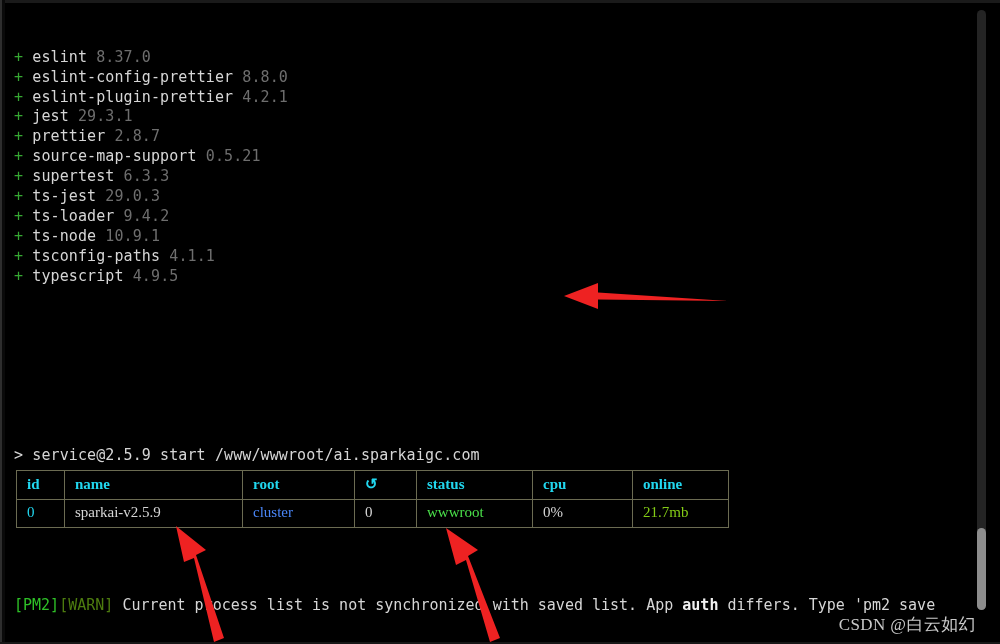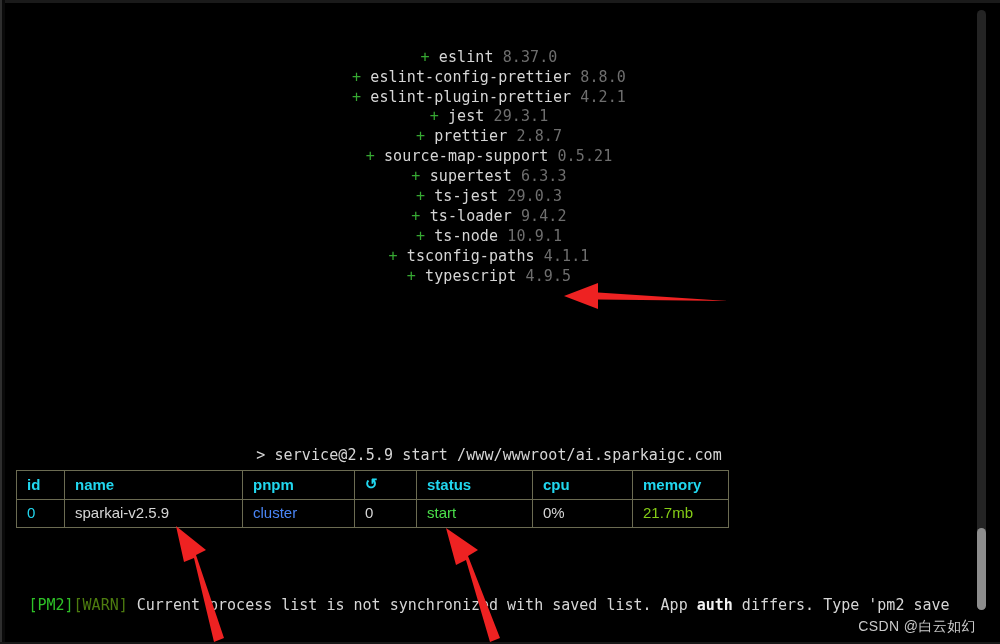--- a/index.html
+++ b/index.html
@@ -69,40 +69,40 @@
   #term {
     position: absolute;
     left: 14px;
     top: 8px;
     width: 950px;
     font-size: 15px;
     line-height: 19.9px;
     white-space: pre;
     letter-spacing: 0.1px;
   }
-  .line { height: 19.9px; text-align: center; }
+  .line { height: 19.9px; }
   .blank { height: 19.9px; }
 
   
   .c-white   { color: #d6d6d6; }
   .c-bright  { color: #f2f2f2; }
   .c-dim     { color: #6e6e6e; }
   .c-green   { color: #2ec027; }
   .c-yellow  { color: #4d7c0f; }
   .c-plus    { color: #36a832; }
   .bold      { font-weight: bold; }
 
   
   #pm2-table {
     position: absolute;
     left: 16px;
     top: 470px;
     border-collapse: collapse;
     font-size: 15px;
-    font-family: Liberation Sans, sans-serif;
+    font-family: Liberation Serif, serif;
   }
   #pm2-table td, #pm2-table th {
     border: 1px solid #6b6b52;
     padding: 4px 10px 6px 10px;
     text-align: left;
     font-weight: normal;
     height: 26px;
     box-sizing: border-box;
   }
   #pm2-table th {
@@ -130,22 +130,22 @@
   #arrow-1 { left: 558px; top: 275px; }
   #arrow-2 { left: 152px; top: 522px; }
   #arrow-3 { left: 432px; top: 522px; }
 
   
   #watermark {
     position: absolute;
     right: 24px;
     bottom: 8px;
     color: #c9c9c9;
-    font-size: 14px;
-    font-family: Liberation Sans, sans-serif;
+    font-size: 17px;
+    font-family: Liberation Serif, serif;
     letter-spacing: 0.4px;
     text-align: right;
   }
 </style>
 </head>
 <body>
 
 <div id="screen">
 
   <div class="edge-top"></div>
@@ -163,34 +163,34 @@
     <div id="npm-lines"><div class="line"><span class="c-white">&gt; service@2.5.9 start /www/wwwroot/ai.sparkaigc.com</span></div></div>
     
     
   </div>
 
   <table id="pm2-table">
     <thead>
       <tr>
         <th class="col-id">id</th>
         <th class="col-name">name</th>
-        <th class="col-mode">pnpm</th>
+        <th class="col-mode">root</th>
         <th class="col-rs">↺</th>
         <th class="col-status">status</th>
         <th class="col-cpu">cpu</th>
-        <th class="col-mem">memory</th>
+        <th class="col-mem">online</th>
       </tr>
     </thead>
     <tbody>
       <tr>
         <td class="cell-id">0</td>
         <td class="cell-name">sparkai-v2.5.9</td>
         <td class="cell-mode">cluster</td>
         <td class="cell-rs">0</td>
-        <td class="cell-status">start</td>
+        <td class="cell-status">wwwroot</td>
         <td class="cell-cpu">0%</td>
         <td class="cell-mem">21.7mb</td>
       </tr>
     </tbody>
   </table>
 
   <div id="tail" style="position:absolute; left:14px; top:556px; width:950px; font-size:15px; line-height:19.9px; white-space:pre;">
     <div class="line"><span class="c-green">[PM2]</span><span class="c-yellow">[WARN]</span><span class="c-white"> </span><span class="c-white">Current process list is not synchronized with saved list. App </span><span class="c-bright bold">auth</span><span class="c-white"> differs. Type 'pm2 save</span></div>
     
     

